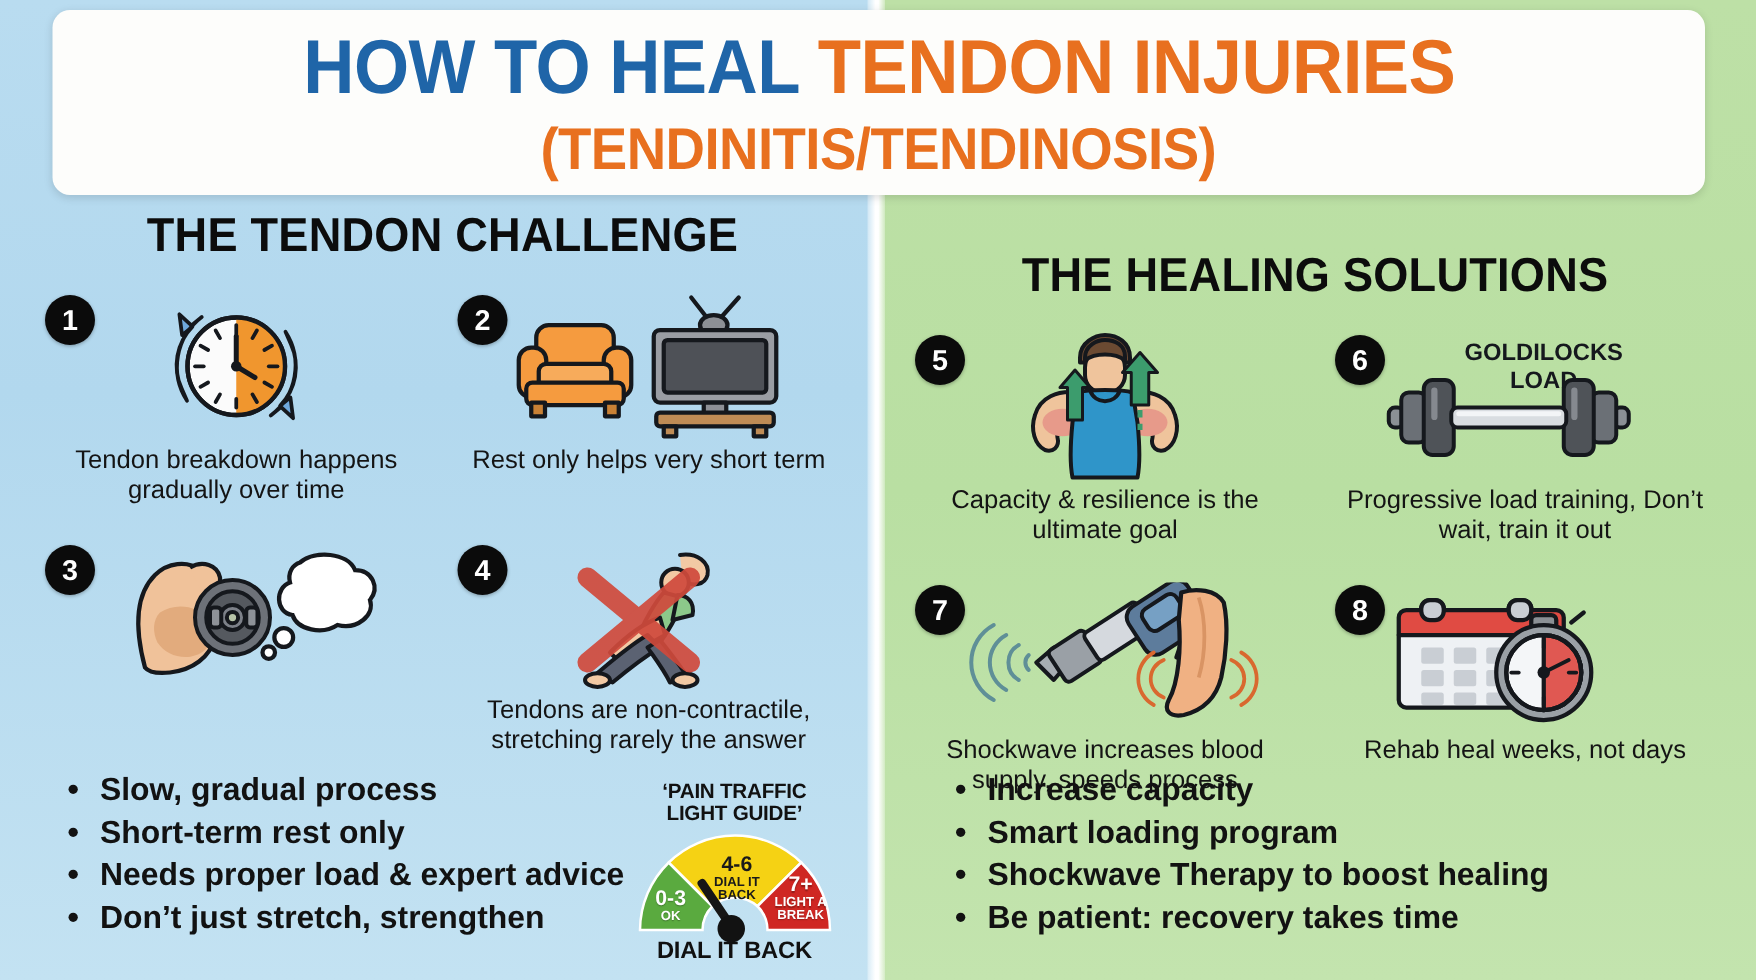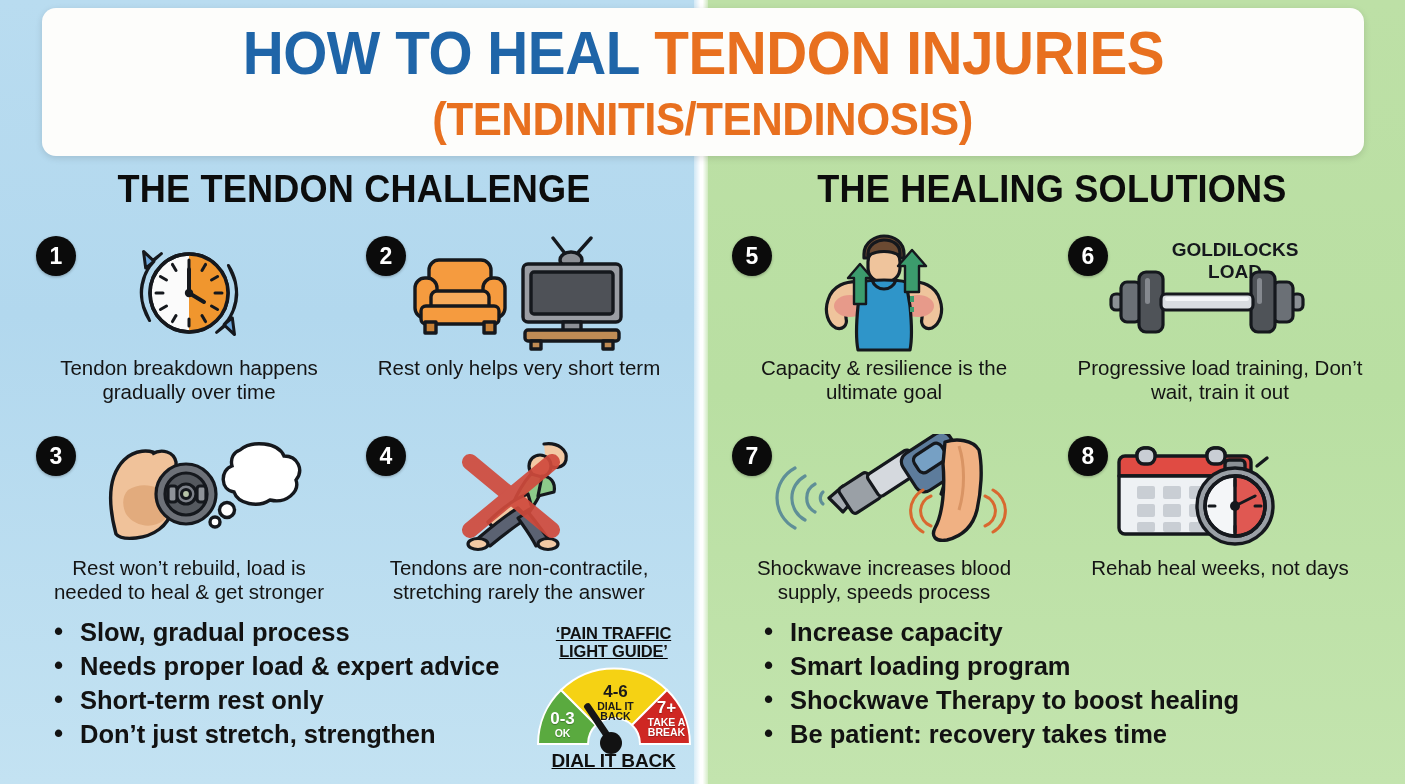--- a/index.html
+++ b/index.html
@@ -43,21 +43,21 @@
     line-height: 1.0; margin-top: 11px; white-space: nowrap;
     color: #e8701f;
     transform: scaleX(0.93); transform-origin: center;
   }
   .tblue { color: #1f65a8; }
   .torange { color: #e8701f; }
 
   
   .column { position: absolute; top: 170px; }
   .col-left  { left: 24px;  width: 660px; }
-  .col-right { left: 716px; width: 672px; }
+  .col-right { left: 716px; width: 672px; margin-top: 32px; }
 
   .col-header {
     text-align: center;
     font-size: 38px; font-weight: 700;
     color: #0c0c0c; letter-spacing: 0.2px;
     line-height: 1; white-space: nowrap;
     transform: scaleX(0.95);
   }
 
   
@@ -96,22 +96,22 @@
     position: relative; padding-left: 30px;
     white-space: nowrap;
   }
   .bullets li::before {
     content: "•"; position: absolute; left: 4px; top: -1px;
     font-size: 26px;
   }
 
   
   .gauge-block {
-    position: absolute; left: 526px; top: 624px;
-    width: 175px; text-align: center; text-decoration: underline;
+    position: absolute; left: 500px; top: 624px;
+    width: 175px; text-align: center;
   }
   .gauge-title {
     font-size: 16.5px; font-weight: 700; color: #111;
     line-height: 1.1; letter-spacing: -0.2px;
   }
   .gauge-wrap { position: relative; width: 160px; height: 80px; margin: 6px auto 0; }
   .gauge-foot {
     font-size: 19px; font-weight: 700; color: #101010;
     margin-top: 4px; letter-spacing: -0.2px;
   }
@@ -248,21 +248,20 @@
             </g>
 
             <g stroke="#15181d" stroke-width="3.4" fill="#ffffff">
               <path d="M168,16 C180,6 206,8 212,22 C226,22 232,36 224,46 C228,58 214,70 198,66
                        C186,74 166,70 162,58 C148,56 148,36 160,32 C158,24 162,18 168,16 Z"></path>
               <circle cx="155" cy="76" r="7.5"></circle>
               <circle cx="143" cy="88" r="5"></circle>
             </g>
           </svg>
         </div>
-        <div class="card-caption">Rest won’t rebuild, load is needed to heal &amp; get stronger</div>
       </div>
 
       <div class="card">
         <div class="badge">4</div>
         <div class="card-icon">
           <svg class="isvg" width="175" height="118" viewBox="0 0 175 118">
 
             <g stroke="#15181d" stroke-width="3.2" stroke-linejoin="round" stroke-linecap="round">
               <path d="M112,10 C126,8 136,16 134,26 C132,34 122,36 114,30" fill="#f2c9a4"></path>
               <circle cx="108" cy="32" r="11" fill="#f2c9a4"></circle>
@@ -432,22 +431,22 @@
           </svg>
         </div>
         <div class="card-caption">Rehab heal weeks, not days</div>
       </div>
 
     </div>
   </div>
 
   <ul class="bullets left">
     <li>Slow, gradual process</li>
+    <li>Short-term rest only</li>
     <li>Needs proper load &amp; expert advice</li>
-    <li>Short-term rest only</li>
     <li>Don’t just stretch, strengthen</li>
   </ul>
 
   <ul class="bullets right">
     <li>Increase capacity</li>
     <li>Smart loading program</li>
     <li>Shockwave Therapy to boost healing</li>
     <li>Be patient: recovery takes time</li>
   </ul>
 
@@ -466,21 +465,21 @@
       <div class="gauge-lbl gl-green">
         <span class="gl-big">0-3</span>
         <span class="gl-sm">OK</span>
       </div>
       <div class="gauge-lbl gl-yellow">
         <span class="gl-big">4-6</span>
         <span class="gl-sm">DIAL IT BACK</span>
       </div>
       <div class="gauge-lbl gl-red">
         <span class="gl-big">7+</span>
-        <span class="gl-sm">TAKE A BREAK</span>
+        <span class="gl-sm">LIGHT A BREAK</span>
       </div>
       <div class="needle"></div>
       <div class="needle-hub"></div>
     </div>
 
     <div class="gauge-foot">DIAL IT BACK</div>
   </div>
 
 </div>
 

